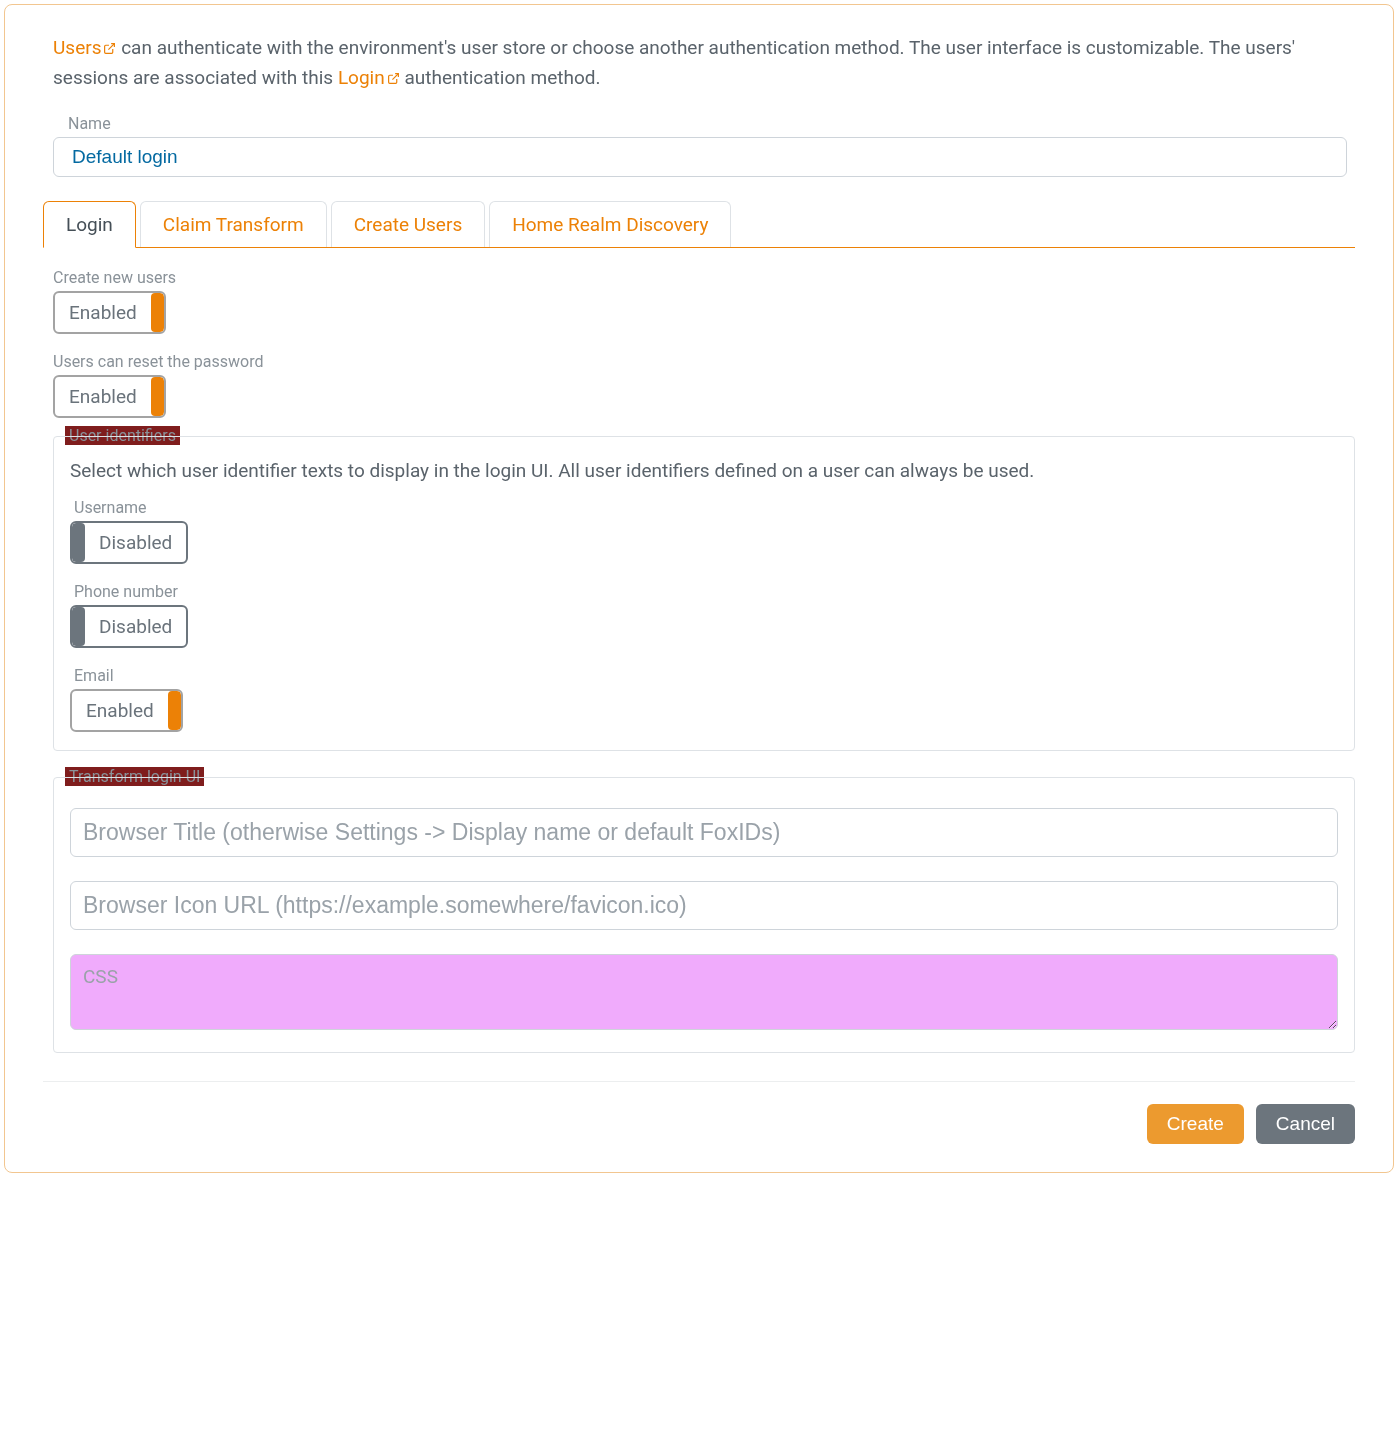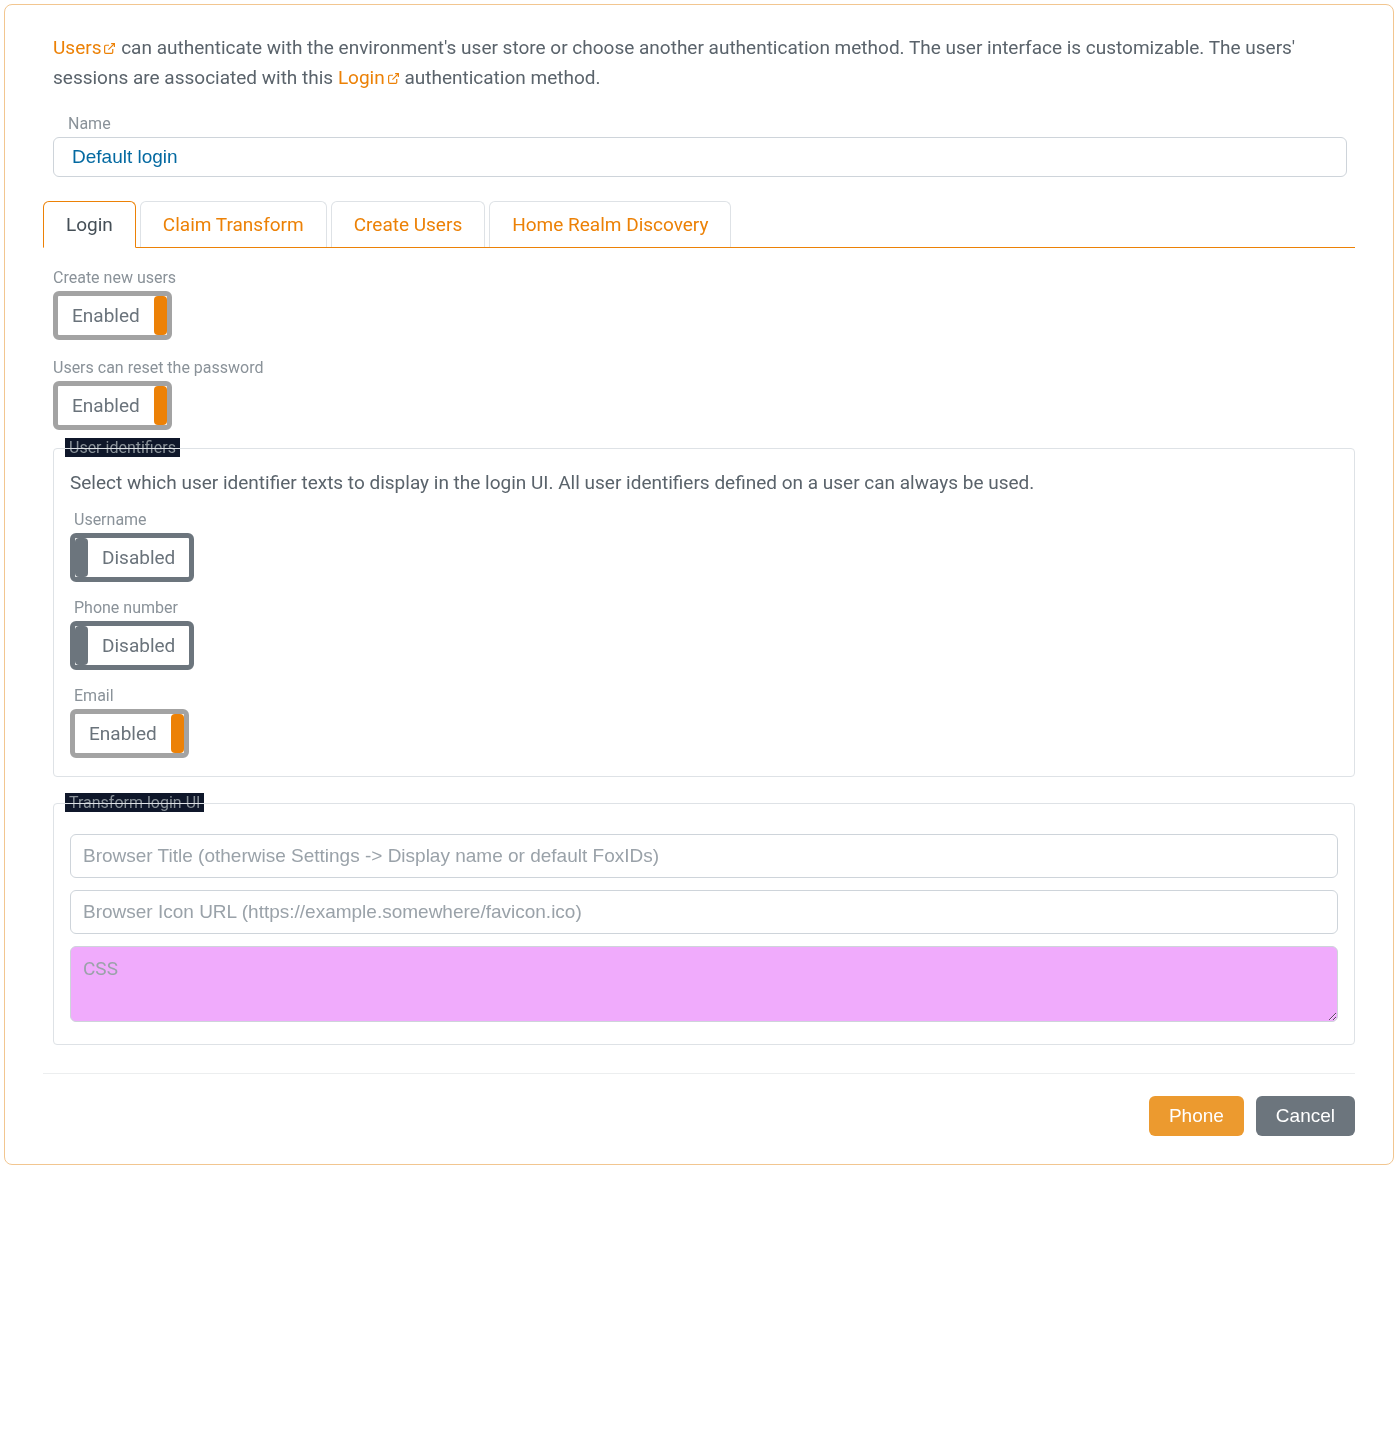--- a/index.html
+++ b/index.html
@@ -116,21 +116,21 @@
   .form-area { margin: 0 0 0 10px; }
   .toggle-block { margin-bottom: 18px; }
   .toggle-label {
     font-size: 16px;
     color: #8a9299;
     margin-bottom: 4px;
   }
   .toggle-field {
     display: inline-flex;
     align-items: stretch;
-    border: 5px solid #a3a3a3;
+    border: 2px solid #a3a3a3;
     border-radius: 6px;
     overflow: hidden;
     cursor: pointer;
   }
   .toggle-field.off { border-color: #6c757d; }
   .toggle-text {
     padding: 8px 14px;
     font-size: 19px;
     color: #6a737b;
     min-width: 72px;
@@ -147,40 +147,40 @@
     border: 1px solid #dee2e6;
     border-radius: 4px;
     padding: 22px 16px 18px 16px;
     margin-bottom: 26px;
     position: relative;
   }
   .fieldset-wrapper { position: relative; margin-top: 16px; }
   .legend-outer {
     position: absolute;
     top: -10px; left: 12px;
-    background: #0f172a;
+    background: #7f1d1d;
     padding: 0 4px;
     font-size: 16px;
     color: #8a9299;
   }
   .fieldset p.desc {
     font-size: 19px;
     color: #5a636b;
     margin: 0 0 16px 0;
   }
   .sub-toggle { margin-bottom: 16px; }
   .sub-toggle .toggle-label { margin-left: 4px; }
   .cust-input {
     width: 100%;
-    font-size: 19px;
+    font-size: 23px;
     padding: 10px 12px;
     border: 1px solid #ced4da;
     border-radius: 6px;
     color: #701a75;
-    margin-bottom: 12px;
+    margin-bottom: 24px;
     background: #fff;
   }
   .cust-input::placeholder { color: #9aa2a9; }
   .cust-textarea {
     width: 100%;
     font-size: 19px;
     padding: 10px 12px;
     border: 1px solid #ced4da;
     border-radius: 6px;
     color: #454f57;
@@ -293,17 +293,17 @@
       <div class="fieldset" style="padding-top:30px;">
         <input type="text" class="cust-input" placeholder="Browser Title (otherwise Settings -&gt; Display name or default FoxIDs)" style="">
         <input type="text" class="cust-input" placeholder="Browser Icon URL (https://example.somewhere/favicon.ico)" style="">
         <textarea class="cust-textarea" placeholder="CSS" style=""></textarea>
       </div>
     </div>
 
   </div>
 
   <div class="footer">
-    <button class="btn btn-primary">Phone</button>
+    <button class="btn btn-primary">Create</button>
     <button class="btn btn-secondary">Cancel</button>
   </div>
 
 </div>
 
 </body></html>

